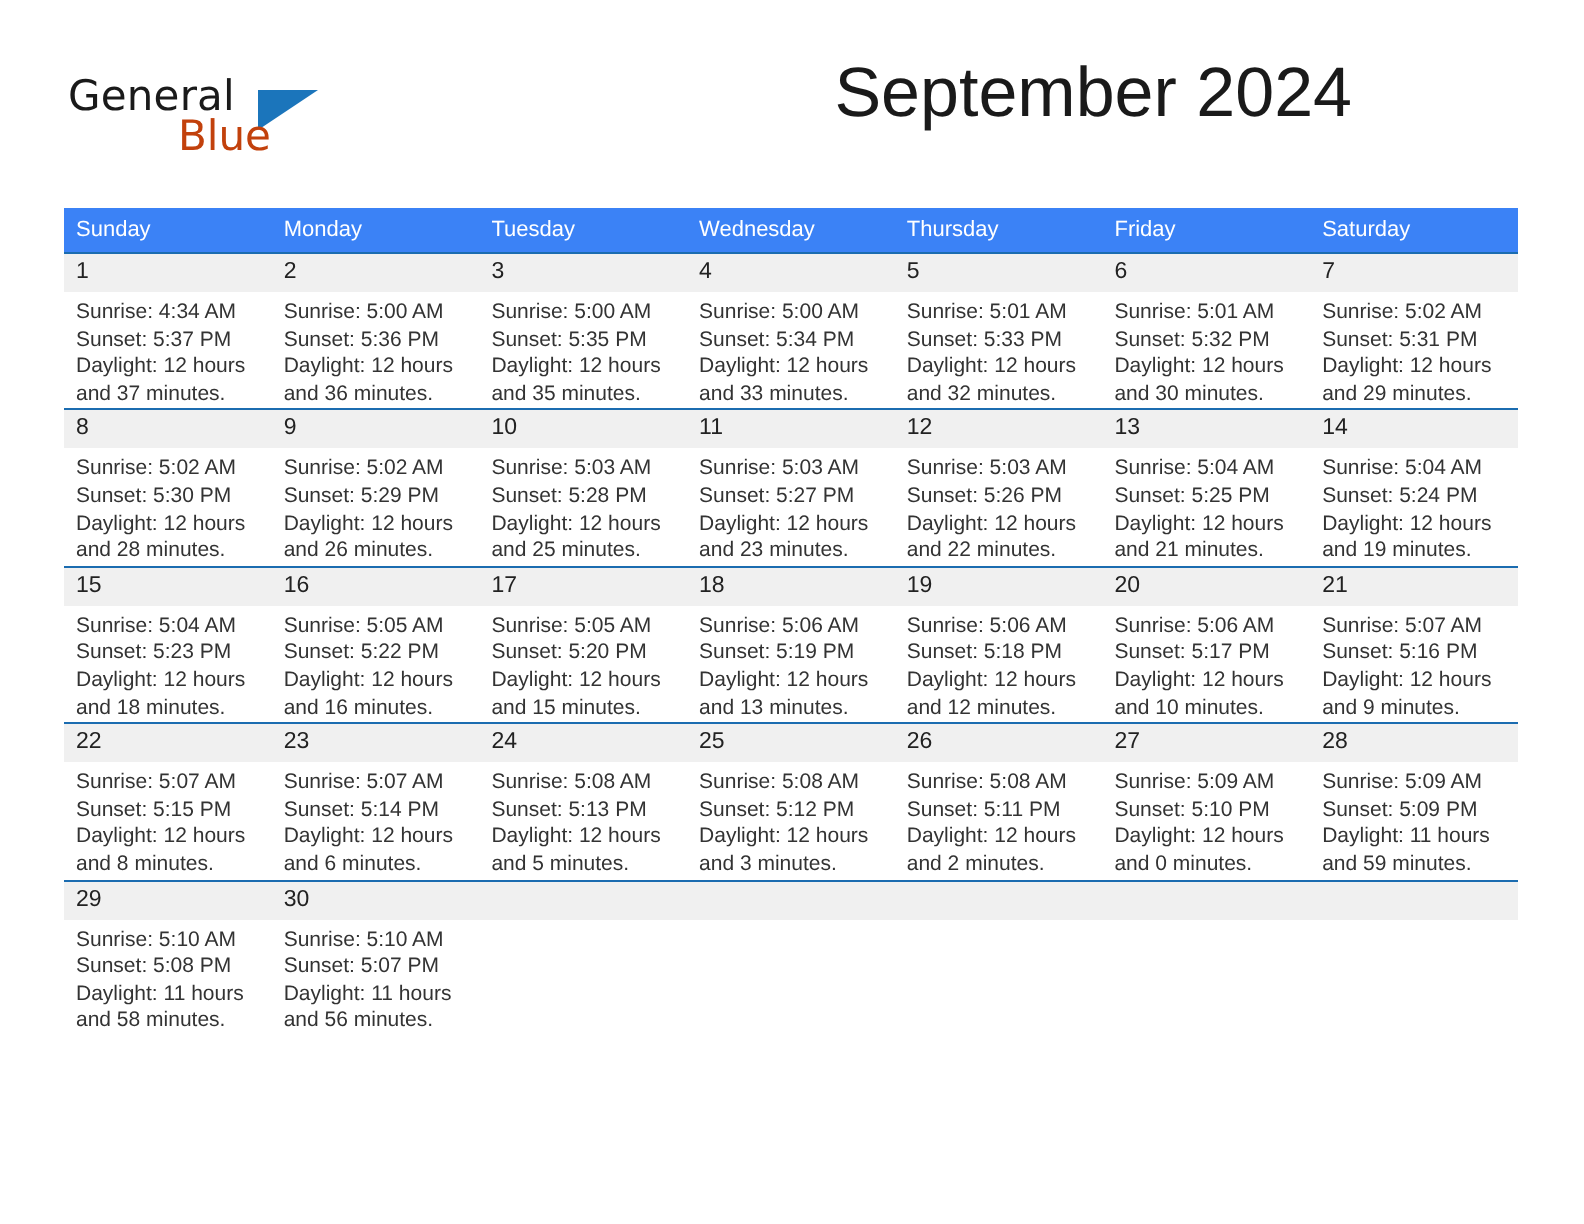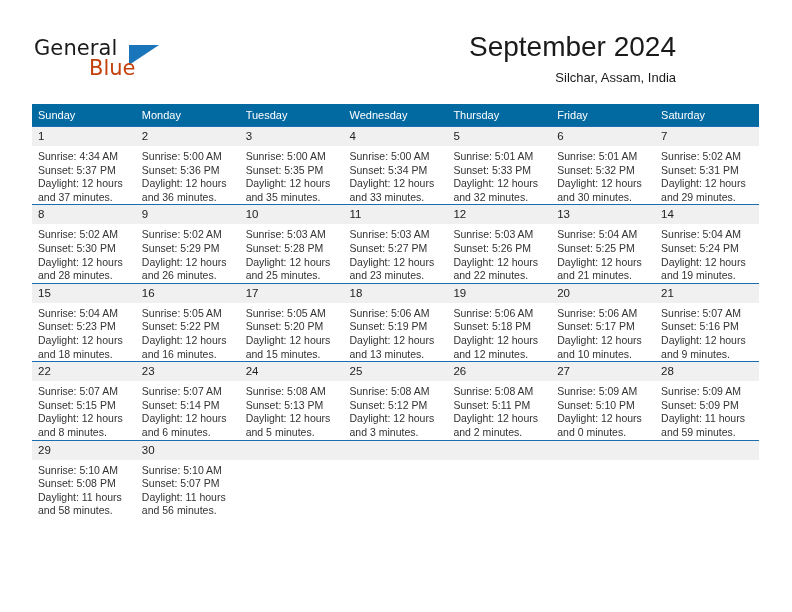--- a/index.html
+++ b/index.html
@@ -62,21 +62,21 @@
     border-bottom: 20px solid transparent;
   }
 
   .title-block {
     position: absolute;
     right: 36px;
     top: 30px;
     text-align: right;
   }
   .month-title {
-    font-size: 28px;
+    font-size: 35px;
     color: #1a1a1a;
     line-height: 34px;
     white-space: nowrap;
   }
   .location {
     font-size: 13px;
     color: #1a1a1a;
     line-height: 20px;
     margin-top: 4px;
     white-space: nowrap;
@@ -90,21 +90,21 @@
     width: 727px;
   }
   table.cal {
     border-collapse: collapse;
     table-layout: fixed;
     width: 727px;
   }
   table.cal col { width: 103.857px; }
 
   thead th {
-    background: #0369a1;
+    background: #3b82f6;
     color: #ffffff;
     font-size: 11px;
     font-weight: normal;
     text-align: left;
     padding: 5px 0 5px 6px;
     height: 12px;
     vertical-align: middle;
   }
 
   td.day {
@@ -145,21 +145,20 @@
   <div class="header">
 
     <div class="logo">
       <span class="logo-general">General</span>
       <span class="logo-flag"></span>
       <span class="logo-blue">Blue</span>
     </div>
 
     <div class="title-block">
       <div class="month-title">September 2024</div>
-      <div class="location">Silchar, Assam, India</div>
     </div>
 
   </div>
 
   <div class="calendar">
     <table class="cal">
       <colgroup>
         <col>
           <col>
           <col>

